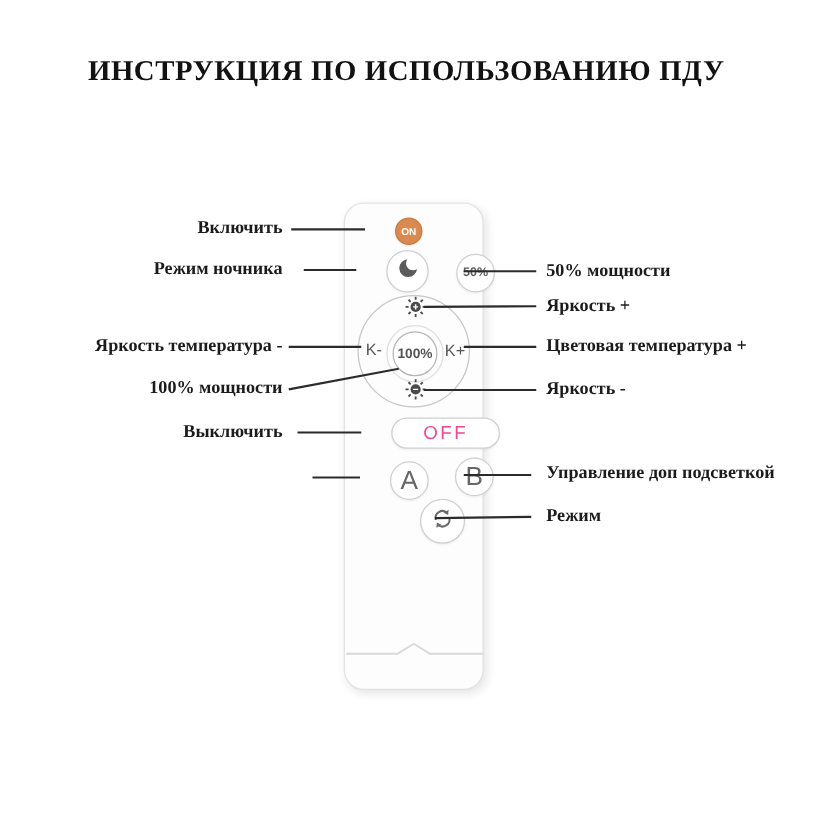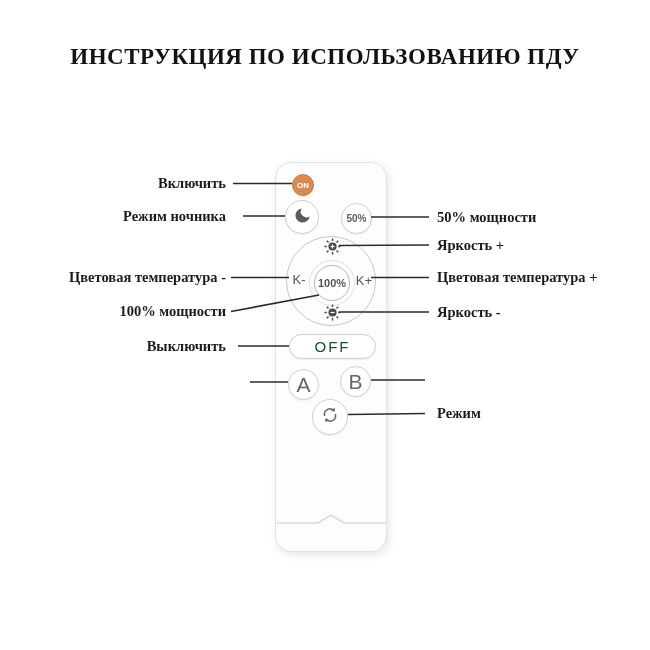--- a/index.html
+++ b/index.html
@@ -41,20 +41,21 @@
   }
   .btn{
     position:absolute;
     background:#ffffff;
     border:1px solid var(--button-border);
     border-radius:50%;
     display:flex;align-items:center;justify-content:center;
     box-shadow:0 1px 2px rgba(0,0,0,0.06);
     font-family:"Liberation Sans", sans-serif;
     color:var(--button-text);
+    margin-left:24px;
   }
   .btn-on{
     left:16px;top:11px;width:22px;height:22px;
     background:var(--on-button);
     border:1px solid #c97b42;
     color:#ffffff;
     font-size:8px;font-weight:bold;
   }
   .btn-moon{left:9px;top:37px;width:34px;height:34px;}
   .btn-50{left:65px;top:40px;width:31px;height:31px;font-size:10px;font-weight:bold;color:#5e5e5e;}
@@ -83,21 +84,21 @@
     font-family:"Liberation Sans", sans-serif;
     color:#555;
   }
   .zone-sun-up{left:36px;top:2px;width:18px;height:18px;}
   .zone-kminus{left:0px;top:33px;width:24px;height:18px;font-size:13px;}
   .zone-kplus{left:65px;top:34px;width:24px;height:18px;font-size:13px;}
   .zone-sun-down{left:36px;top:68px;width:18px;height:18px;}
   .btn-off{
     left:13px;top:171px;width:87px;height:25px;
     border-radius:13px;
-    font-size:15px;letter-spacing:2px;color:#14532d;
+    font-size:15px;letter-spacing:2px;color:#ec4899;
   }
   .btn-a{left:12px;top:206px;width:31px;height:31px;font-size:21px;font-weight:400;}
   .btn-b{left:64px;top:203px;width:31px;height:31px;font-size:21px;font-weight:400;}
   .btn-cycle{left:36px;top:236px;width:36px;height:36px;}
   .seam{position:absolute;left:0;top:345px;width:112px;height:25px;pointer-events:none;}
   
   .callout{
     position:absolute;
     font-size:14.5px;
     font-weight:bold;
@@ -233,23 +234,24 @@
     <line x1="371" y1="217" x2="429" y2="217"></line>
     <line x1="339" y1="245.5" x2="429" y2="245"></line>
     <line x1="371" y1="277.5" x2="429" y2="277.5"></line>
     <line x1="339" y1="312" x2="429" y2="312"></line>
     <line x1="371" y1="380" x2="425" y2="380"></line>
     <line x1="348" y1="414.5" x2="425" y2="413.5"></line>
   </svg>
 
   <div class="callout left" style="top:183px;">Включить</div>
   <div class="callout left" style="top:216px;">Режим ночника</div>
-  <div class="callout left" style="top:277px;">Цветовая температура -</div>
+  <div class="callout left" style="top:277px;">Яркость температура -</div>
   <div class="callout left" style="top:311px;margin-left:24px;">100% мощности</div>
   <div class="callout left" style="top:346px;">Выключить</div>
 
   <div class="callout right" style="top:217px;">50% мощности</div>
   <div class="callout right" style="top:245px;">Яркость +</div>
   <div class="callout right" style="top:277px;">Цветовая температура +</div>
   <div class="callout right" style="top:312px;">Яркость -</div>
+  <div class="callout right" style="top:379px;">Управление доп подсветкой</div>
   <div class="callout right" style="top:413px;">Режим</div>
 
 </div>
 
 </body></html>

